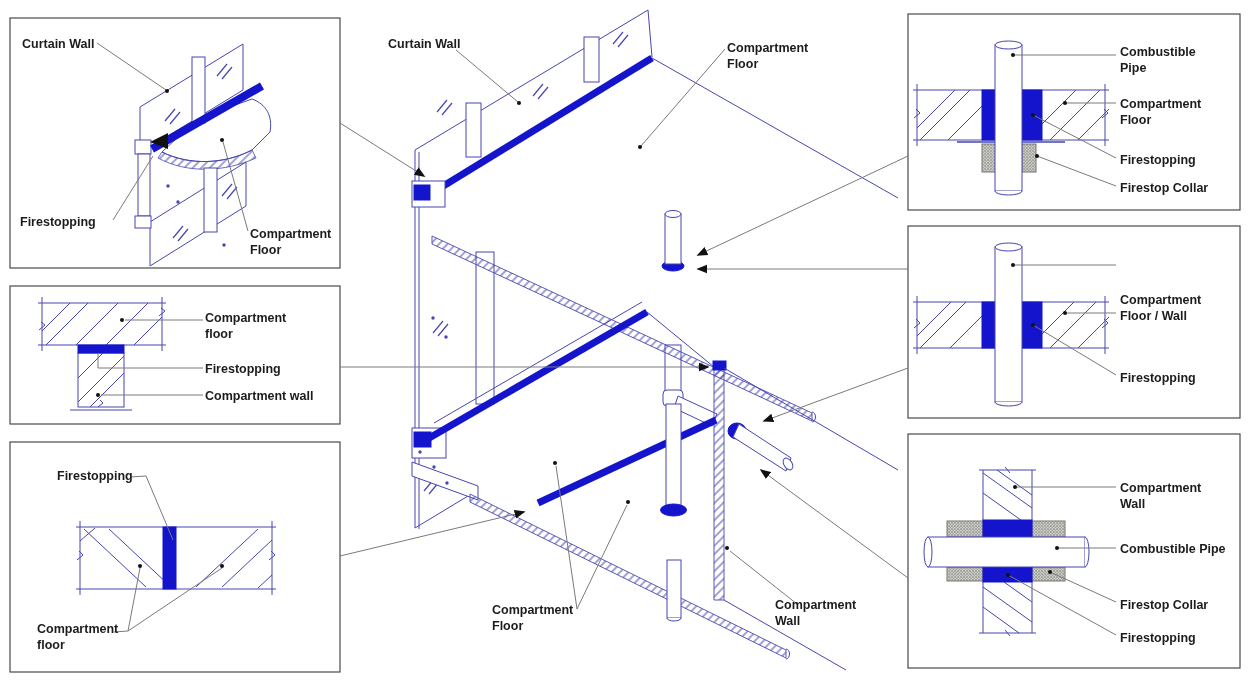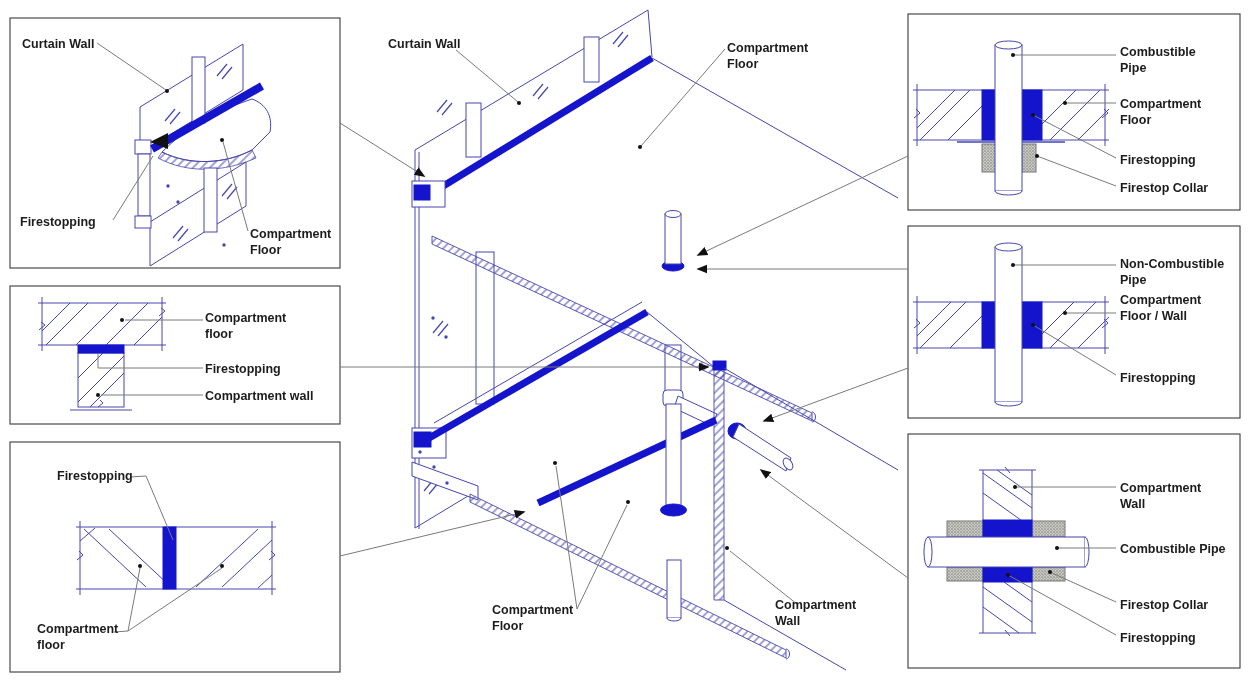--- a/index.html
+++ b/index.html
@@ -289,21 +289,20 @@
 <div class="lbl nw" style="left:205px;top:388px">Compartment wall</div>
 
 <div class="lbl nw" style="left:57px;top:468px">Firestopping</div>
 <div class="lbl" style="left:37px;top:621px;width:90px">Compartment floor</div>
 
 <div class="lbl" style="left:1120px;top:44px;width:90px">Combustible Pipe</div>
 <div class="lbl" style="left:1120px;top:96px;width:90px">Compartment Floor</div>
 <div class="lbl nw" style="left:1120px;top:152px">Firestopping</div>
 <div class="lbl nw" style="left:1120px;top:180px">Firestop Collar</div>
 
-<div class="lbl" style="left:1120px;top:256px;width:120px">Non-Combustible Pipe</div>
 <div class="lbl" style="left:1120px;top:292px;width:100px">Compartment Floor / Wall</div>
 <div class="lbl nw" style="left:1120px;top:370px">Firestopping</div>
 
 <div class="lbl" style="left:1120px;top:480px;width:90px">Compartment Wall</div>
 <div class="lbl nw" style="left:1120px;top:541px">Combustible Pipe</div>
 <div class="lbl nw" style="left:1120px;top:597px">Firestop Collar</div>
 <div class="lbl nw" style="left:1120px;top:630px">Firestopping</div>
 
 <div class="lbl nw" style="left:388px;top:36px">Curtain Wall</div>
 <div class="lbl" style="left:727px;top:40px;width:90px">Compartment Floor</div>

